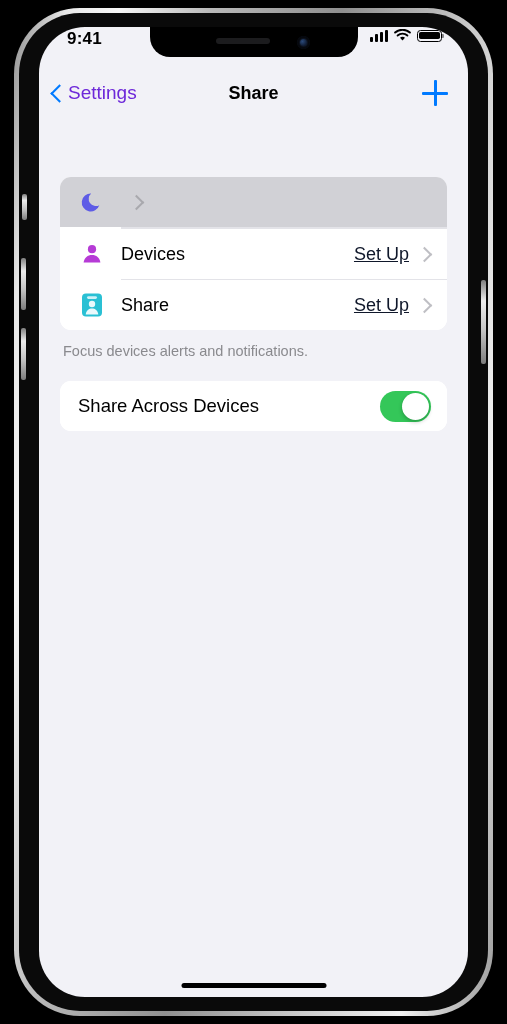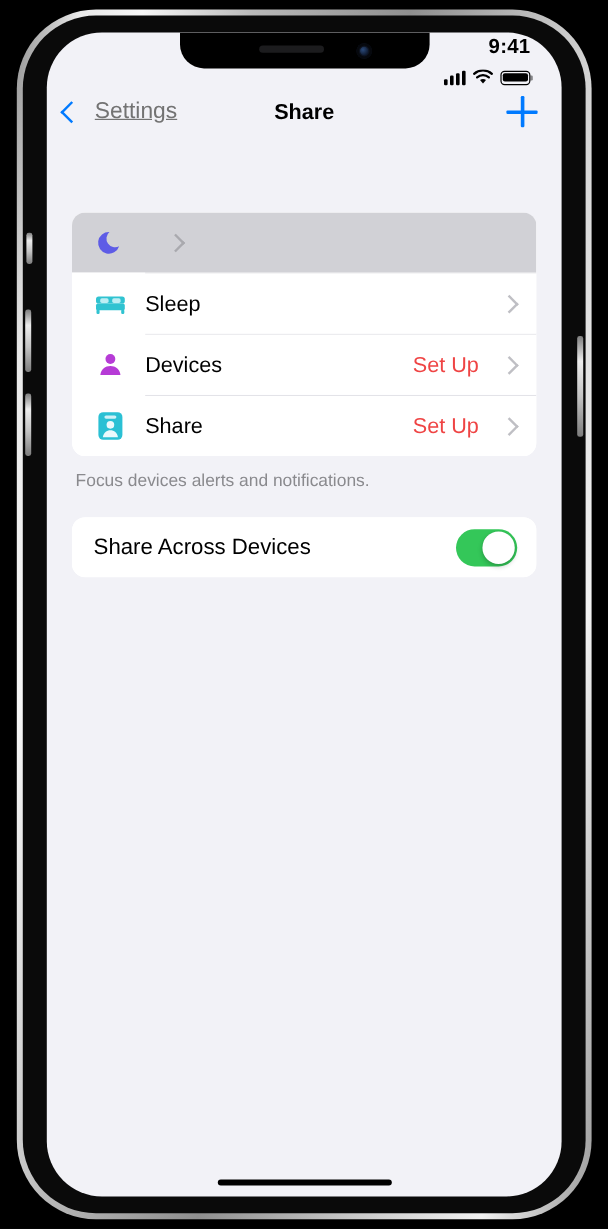--- a/index.html
+++ b/index.html
@@ -108,26 +108,25 @@
     border-radius: 50%;
     background: radial-gradient(circle at 35% 35%, #2b4a7a, #101c33 70%);
   }
 
   
   .status-bar {
     position: absolute;
     top: 0; left: 0; right: 0;
     height: 44px;
     display: flex;
-    align-items: flex-end;
+    align-items: flex-start;
     justify-content: space-between;
     padding: 0 26px 0 28px;
     box-sizing: border-box;
     z-index: 20;
-    flex-direction: column;
   }
   .status-time {
     font-size: 17px;
     font-weight: bold;
     color: #000;
     letter-spacing: 0.2px;
     margin-top: 2px;
   }
   .status-icons {
     display: flex;
@@ -176,25 +175,24 @@
     height: 44px;
     display: flex;
     align-items: center;
     z-index: 15;
   }
   .nav-back {
     position: absolute;
     left: 14px;
     display: flex;
     align-items: center;
-    gap: 13px;
-    color: #737373;
+    gap: 2px;
+    color: #6d28d9;
     font-size: 19px;
     cursor: pointer;
-    text-decoration: underline;
   }
   .chev-left {
     width: 11px; height: 11px;
     border-left: 2.6px solid #007AFF;
     border-bottom: 2.6px solid #007AFF;
     transform: rotate(45deg);
     margin-top: 0px;
   }
   .nav-title {
     position: absolute;
@@ -255,22 +253,23 @@
     justify-content: center;
     margin-right: 14px;
   }
   .row-label {
     font-size: 18px;
     color: #000;
     flex: 1;
   }
   .row-value {
     font-size: 18px;
-    color: #ef4444;
-    margin-right: 20px;
+    color: #0f172a;
+    margin-right: 10px;
+    text-decoration: underline;
   }
   .chev-right {
     width: 9px; height: 9px;
     border-top: 2.2px solid #BFBFC4;
     border-right: 2.2px solid #BFBFC4;
     transform: rotate(45deg);
     margin-right: 3px;
   }
   .row.selected .chev-right {
     border-top-color: #A9A9AE;
@@ -391,35 +390,20 @@
             <span class="row-icon">
               <svg width="24" height="24" viewBox="0 0 24 24">
                 <path d="M19.3 15.2 A9 9 0 1 1 11.2 3.4 A7.2 7.2 0 0 0 19.3 15.2 Z" fill="#5E5CE6"></path>
               </svg>
             </span>
             <span class="row-value"></span>
             <span class="chev-right"></span>
           </div>
           <div class="divider"></div>
 
-          <div class="row">
-            <span class="row-icon">
-              <svg width="26" height="22" viewBox="0 0 26 22">
-                <rect x="1" y="5" width="24" height="6" rx="2.2" fill="#30C3D1"></rect>
-                <rect x="4.5" y="6.5" width="7" height="4" rx="1.4" fill="#BDEEF3"></rect>
-                <rect x="14.5" y="6.5" width="7" height="4" rx="1.4" fill="#BDEEF3"></rect>
-                <rect x="1" y="11" width="24" height="5.6" rx="1.6" fill="#30C3D1"></rect>
-                <rect x="1.4" y="16" width="2.6" height="3.6" rx="1" fill="#30C3D1"></rect>
-                <rect x="22" y="16" width="2.6" height="3.6" rx="1" fill="#30C3D1"></rect>
-              </svg>
-            </span>
-            <span class="row-label">Sleep</span>
-            <span class="row-value"></span>
-            <span class="chev-right"></span>
-          </div>
           <div class="divider"></div>
 
           <div class="row">
             <span class="row-icon">
               <svg width="24" height="24" viewBox="0 0 24 24">
                 <circle cx="12" cy="7.2" r="4.1" fill="#B63BD6"></circle>
                 <path d="M3.6 20.4 C4.3 15.6 7.7 13 12 13 C16.3 13 19.7 15.6 20.4 20.4 Z" fill="#B63BD6"></path>
               </svg>
             </span>
             <span class="row-label">Devices</span>

